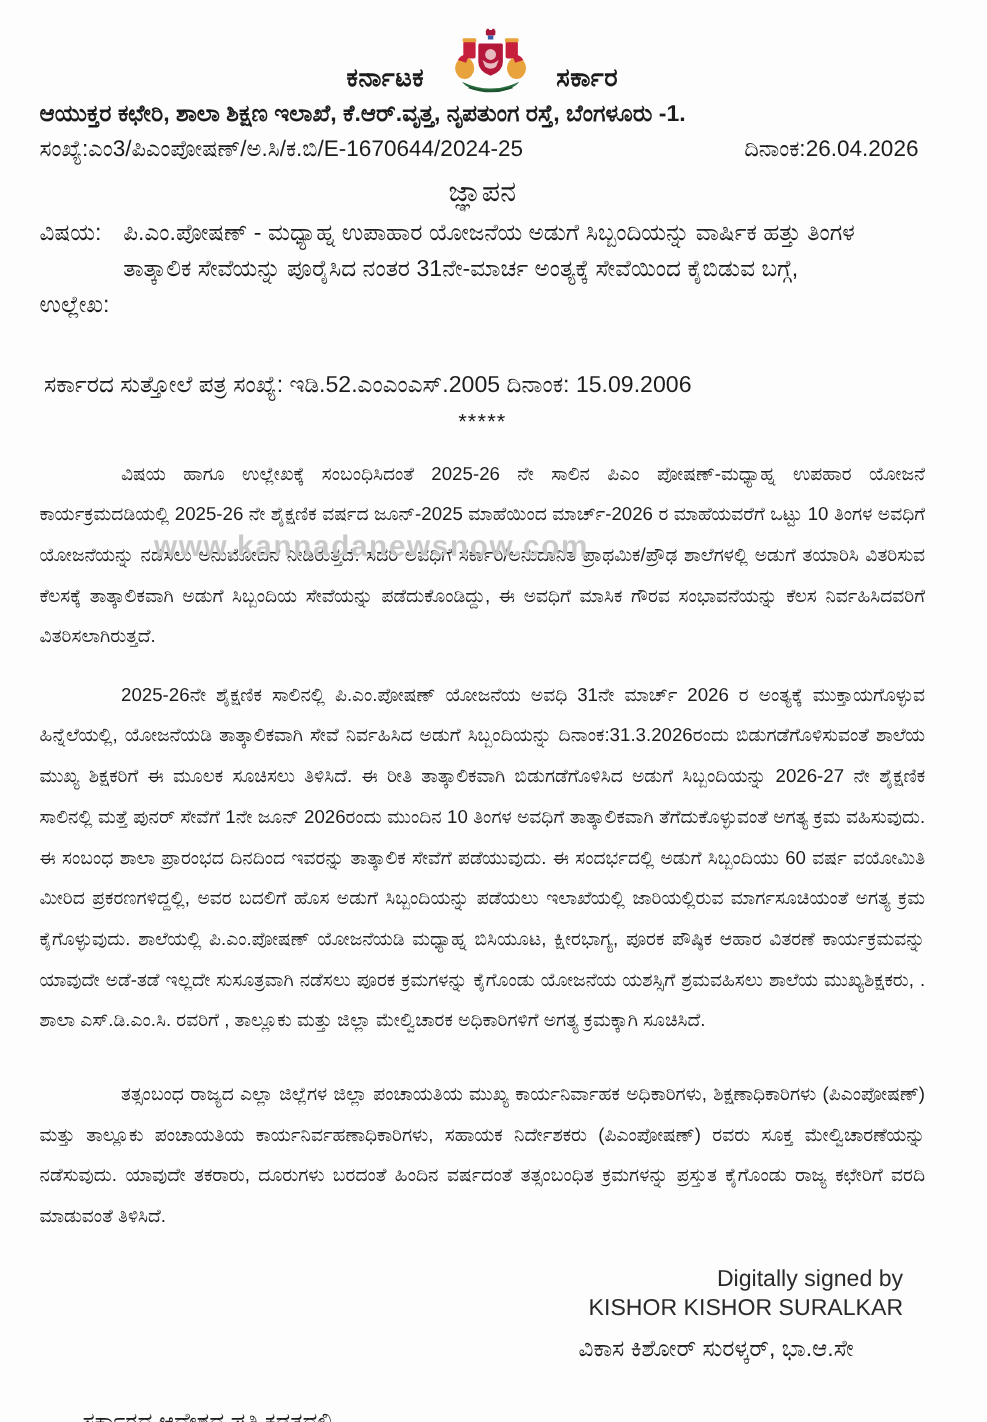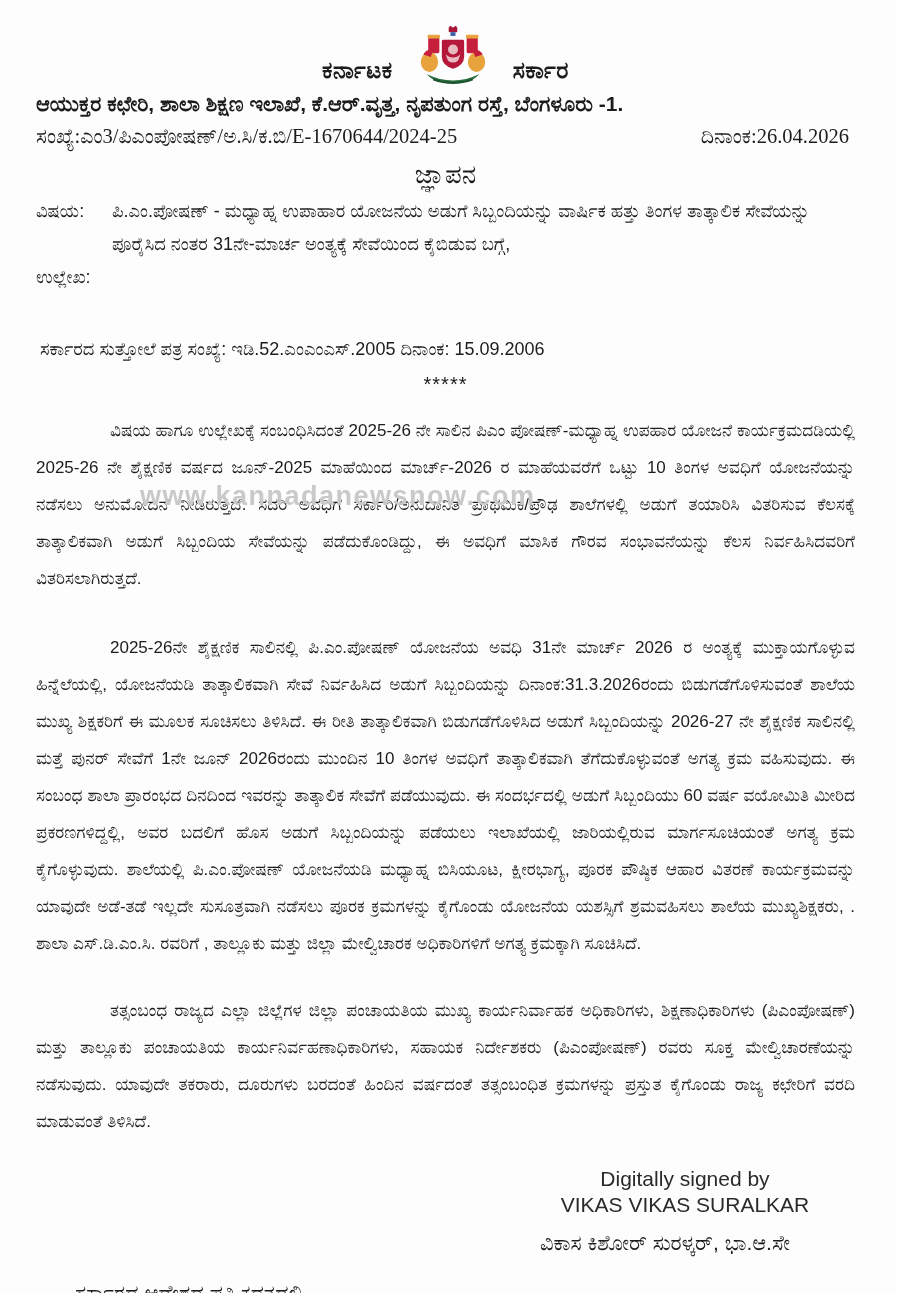--- a/index.html
+++ b/index.html
@@ -8,81 +8,81 @@
     background:#ffffff;
     font-family:"Liberation Sans", sans-serif;
     color:#1c1c1c;
     overflow:hidden;
   }
   .page{
     position:relative;
     width:897px;height:1293px;
     background:#fdfdfd;
     box-sizing:border-box;
-    padding:26px 42px 0 36px;
+    padding:26px 56px 0 36px;
   }
   
   .gov-line{
     display:flex;justify-content:center;align-items:flex-end;
     gap:22px;height:62px;
   }
   .gov-word{
     font-size:23px;font-weight:bold;letter-spacing:.5px;
     padding-bottom:4px;
   }
   .emblem{width:76px;height:62px;flex:0 0 auto;}
   .office-line{
     font-size:21px;font-weight:bold;
     margin-top:3px;line-height:26px;
   }
   .ref-line{
     display:flex;justify-content:space-between;
-    font-size:20.5px;margin-top:6px;line-height:26px;font-family:Liberation Serif, serif;
+    font-size:20.5px;margin-top:6px;line-height:26px;
   }
   .ref-line .date{padding-right:6px;}
   .memo-title{
     text-align:center;font-size:26px;margin-top:12px;line-height:26px;
   }
   
   .subject-row{
     display:flex;align-items:flex-start;
-    font-size:18px;line-height:33px;margin-top:8px;
+    font-size:21px;line-height:33px;margin-top:8px;
   }
   .subject-row .lbl{flex:0 0 72px;}
   .subject-row .txt{flex:1;padding-left:4px;}
   .ref-row{margin-top:0px;flex-direction:column;}
   .stars{
     text-align:center;font-size:20px;letter-spacing:1px;
     margin-top:6px;line-height:24px;
   }
   
   .para{
     font-size:17px;line-height:37px;
     text-align:justify;
     text-indent:74px;
   }
   .para1{margin-top:16px;}
-  .para2{margin-top:32px;}
+  .para2{margin-top:16px;}
   .para3{margin-top:30px;}
   
   .watermark{
     position:absolute;left:140px;top:481px;
     font-size:27px;font-weight:bold;color:#c9c9c9;
     letter-spacing:1.5px;white-space:nowrap;
     user-select:none;
   }
   
   .sig-wrap{
     margin-top:26px;
     display:flex;flex-direction:column;align-items:flex-end;
   }
   .digital-block{
     width:300px;margin-right:20px;
     font-size:21px;line-height:26px;color:#2a2a2a;
-    text-align:center;
+    text-align:right;
   }
   .kn-sign{
     width:400px;margin-right:-10px;
     text-align:center;font-size:21px;line-height:30px;
     margin-top:10px;
   }
   
   .cutoff{
     position:absolute;left:75px;bottom:0;
     height:13px;width:320px;overflow:hidden;
@@ -150,21 +150,21 @@
 
   <div class="para para1">ವಿಷಯ ಹಾಗೂ ಉಲ್ಲೇಖಕ್ಕೆ ಸಂಬಂಧಿಸಿದಂತೆ 2025-26 ನೇ ಸಾಲಿನ ಪಿಎಂ ಪೋಷಣ್-ಮಧ್ಯಾಹ್ನ ಉಪಹಾರ ಯೋಜನೆ ಕಾರ್ಯಕ್ರಮದಡಿಯಲ್ಲಿ 2025-26 ನೇ ಶೈಕ್ಷಣಿಕ ವರ್ಷದ ಜೂನ್-2025 ಮಾಹೆಯಿಂದ ಮಾರ್ಚ್-2026 ರ ಮಾಹೆಯವರೆಗೆ ಒಟ್ಟು 10 ತಿಂಗಳ ಅವಧಿಗೆ ಯೋಜನೆಯನ್ನು ನಡೆಸಲು ಅನುಮೋದನೆ ನೀಡಿರುತ್ತದೆ. ಸದರಿ ಅವಧಿಗೆ ಸರ್ಕಾರಿ/ಅನುದಾನಿತ ಪ್ರಾಥಮಿಕ/ಪ್ರೌಢ ಶಾಲೆಗಳಲ್ಲಿ ಅಡುಗೆ ತಯಾರಿಸಿ ವಿತರಿಸುವ ಕೆಲಸಕ್ಕೆ ತಾತ್ಕಾಲಿಕವಾಗಿ ಅಡುಗೆ ಸಿಬ್ಬಂದಿಯ ಸೇವೆಯನ್ನು ಪಡೆದುಕೊಂಡಿದ್ದು, ಈ ಅವಧಿಗೆ ಮಾಸಿಕ ಗೌರವ ಸಂಭಾವನೆಯನ್ನು ಕೆಲಸ ನಿರ್ವಹಿಸಿದವರಿಗೆ ವಿತರಿಸಲಾಗಿರುತ್ತದೆ.</div>
   <div class="para para2">2025-26ನೇ ಶೈಕ್ಷಣಿಕ ಸಾಲಿನಲ್ಲಿ ಪಿ.ಎಂ.ಪೋಷಣ್ ಯೋಜನೆಯ ಅವಧಿ 31ನೇ ಮಾರ್ಚ್ 2026 ರ ಅಂತ್ಯಕ್ಕೆ ಮುಕ್ತಾಯಗೊಳ್ಳುವ ಹಿನ್ನೆಲೆಯಲ್ಲಿ, ಯೋಜನೆಯಡಿ ತಾತ್ಕಾಲಿಕವಾಗಿ ಸೇವೆ ನಿರ್ವಹಿಸಿದ ಅಡುಗೆ ಸಿಬ್ಬಂದಿಯನ್ನು ದಿನಾಂಕ:31.3.2026ರಂದು ಬಿಡುಗಡೆಗೊಳಿಸುವಂತೆ ಶಾಲೆಯ ಮುಖ್ಯ ಶಿಕ್ಷಕರಿಗೆ ಈ ಮೂಲಕ ಸೂಚಿಸಲು ತಿಳಿಸಿದೆ. ಈ ರೀತಿ ತಾತ್ಕಾಲಿಕವಾಗಿ ಬಿಡುಗಡೆಗೊಳಿಸಿದ ಅಡುಗೆ ಸಿಬ್ಬಂದಿಯನ್ನು 2026-27 ನೇ ಶೈಕ್ಷಣಿಕ ಸಾಲಿನಲ್ಲಿ ಮತ್ತೆ ಪುನರ್ ಸೇವೆಗೆ 1ನೇ ಜೂನ್ 2026ರಂದು ಮುಂದಿನ 10 ತಿಂಗಳ ಅವಧಿಗೆ ತಾತ್ಕಾಲಿಕವಾಗಿ ತೆಗೆದುಕೊಳ್ಳುವಂತೆ ಅಗತ್ಯ ಕ್ರಮ ವಹಿಸುವುದು. ಈ ಸಂಬಂಧ ಶಾಲಾ ಪ್ರಾರಂಭದ ದಿನದಿಂದ ಇವರನ್ನು ತಾತ್ಕಾಲಿಕ ಸೇವೆಗೆ ಪಡೆಯುವುದು. ಈ ಸಂದರ್ಭದಲ್ಲಿ ಅಡುಗೆ ಸಿಬ್ಬಂದಿಯು 60 ವರ್ಷ ವಯೋಮಿತಿ ಮೀರಿದ ಪ್ರಕರಣಗಳಿದ್ದಲ್ಲಿ, ಅವರ ಬದಲಿಗೆ ಹೊಸ ಅಡುಗೆ ಸಿಬ್ಬಂದಿಯನ್ನು ಪಡೆಯಲು ಇಲಾಖೆಯಲ್ಲಿ ಜಾರಿಯಲ್ಲಿರುವ ಮಾರ್ಗಸೂಚಿಯಂತೆ ಅಗತ್ಯ ಕ್ರಮ ಕೈಗೊಳ್ಳುವುದು. ಶಾಲೆಯಲ್ಲಿ ಪಿ.ಎಂ.ಪೋಷಣ್ ಯೋಜನೆಯಡಿ ಮಧ್ಯಾಹ್ನ ಬಿಸಿಯೂಟ, ಕ್ಷೀರಭಾಗ್ಯ, ಪೂರಕ ಪೌಷ್ಠಿಕ ಆಹಾರ ವಿತರಣೆ ಕಾರ್ಯಕ್ರಮವನ್ನು ಯಾವುದೇ ಅಡೆ-ತಡೆ ಇಲ್ಲದೇ ಸುಸೂತ್ರವಾಗಿ ನಡೆಸಲು ಪೂರಕ ಕ್ರಮಗಳನ್ನು ಕೈಗೊಂಡು ಯೋಜನೆಯ ಯಶಸ್ಸಿಗೆ ಶ್ರಮವಹಿಸಲು ಶಾಲೆಯ ಮುಖ್ಯಶಿಕ್ಷಕರು, . ಶಾಲಾ ಎಸ್.ಡಿ.ಎಂ.ಸಿ. ರವರಿಗೆ , ತಾಲ್ಲೂಕು ಮತ್ತು ಜಿಲ್ಲಾ ಮೇಲ್ವಿಚಾರಕ ಅಧಿಕಾರಿಗಳಿಗೆ ಅಗತ್ಯ ಕ್ರಮಕ್ಕಾಗಿ ಸೂಚಿಸಿದೆ.</div>
   <div class="para para3">ತತ್ಸಂಬಂಧ ರಾಜ್ಯದ ಎಲ್ಲಾ ಜಿಲ್ಲೆಗಳ ಜಿಲ್ಲಾ ಪಂಚಾಯತಿಯ ಮುಖ್ಯ ಕಾರ್ಯನಿರ್ವಾಹಕ ಅಧಿಕಾರಿಗಳು, ಶಿಕ್ಷಣಾಧಿಕಾರಿಗಳು (ಪಿಎಂಪೋಷಣ್) ಮತ್ತು ತಾಲ್ಲೂಕು ಪಂಚಾಯತಿಯ ಕಾರ್ಯನಿರ್ವಹಣಾಧಿಕಾರಿಗಳು, ಸಹಾಯಕ ನಿರ್ದೇಶಕರು (ಪಿಎಂಪೋಷಣ್) ರವರು ಸೂಕ್ತ ಮೇಲ್ವಿಚಾರಣೆಯನ್ನು ನಡೆಸುವುದು. ಯಾವುದೇ ತಕರಾರು, ದೂರುಗಳು ಬರದಂತೆ ಹಿಂದಿನ ವರ್ಷದಂತೆ ತತ್ಸಂಬಂಧಿತ ಕ್ರಮಗಳನ್ನು ಪ್ರಸ್ತುತ ಕೈಗೊಂಡು ರಾಜ್ಯ ಕಛೇರಿಗೆ ವರದಿ ಮಾಡುವಂತೆ ತಿಳಿಸಿದೆ.</div>
 
   <div class="watermark" style="color: rgb(201, 201, 201);">www.kannadanewsnow.com</div>
 
   <div class="sig-wrap">
     <div class="digital-block">
       <div>Digitally signed by</div>
-      <div>VIKAS VIKAS SURALKAR</div>
+      <div>KISHOR KISHOR SURALKAR</div>
     </div>
     <div class="kn-sign">
       <div>ವಿಕಾಸ ಕಿಶೋರ್ ಸುರಳ್ಕರ್, ಭಾ.ಆ.ಸೇ</div>
 
     </div>
   </div>
 
   <div class="cutoff">
     <div class="cutoff-text">ಸರ್ಕಾರದ ಆದೇಶದ ಪ್ರತಿ ಕಡತದಲ್ಲಿ</div>
   </div>

